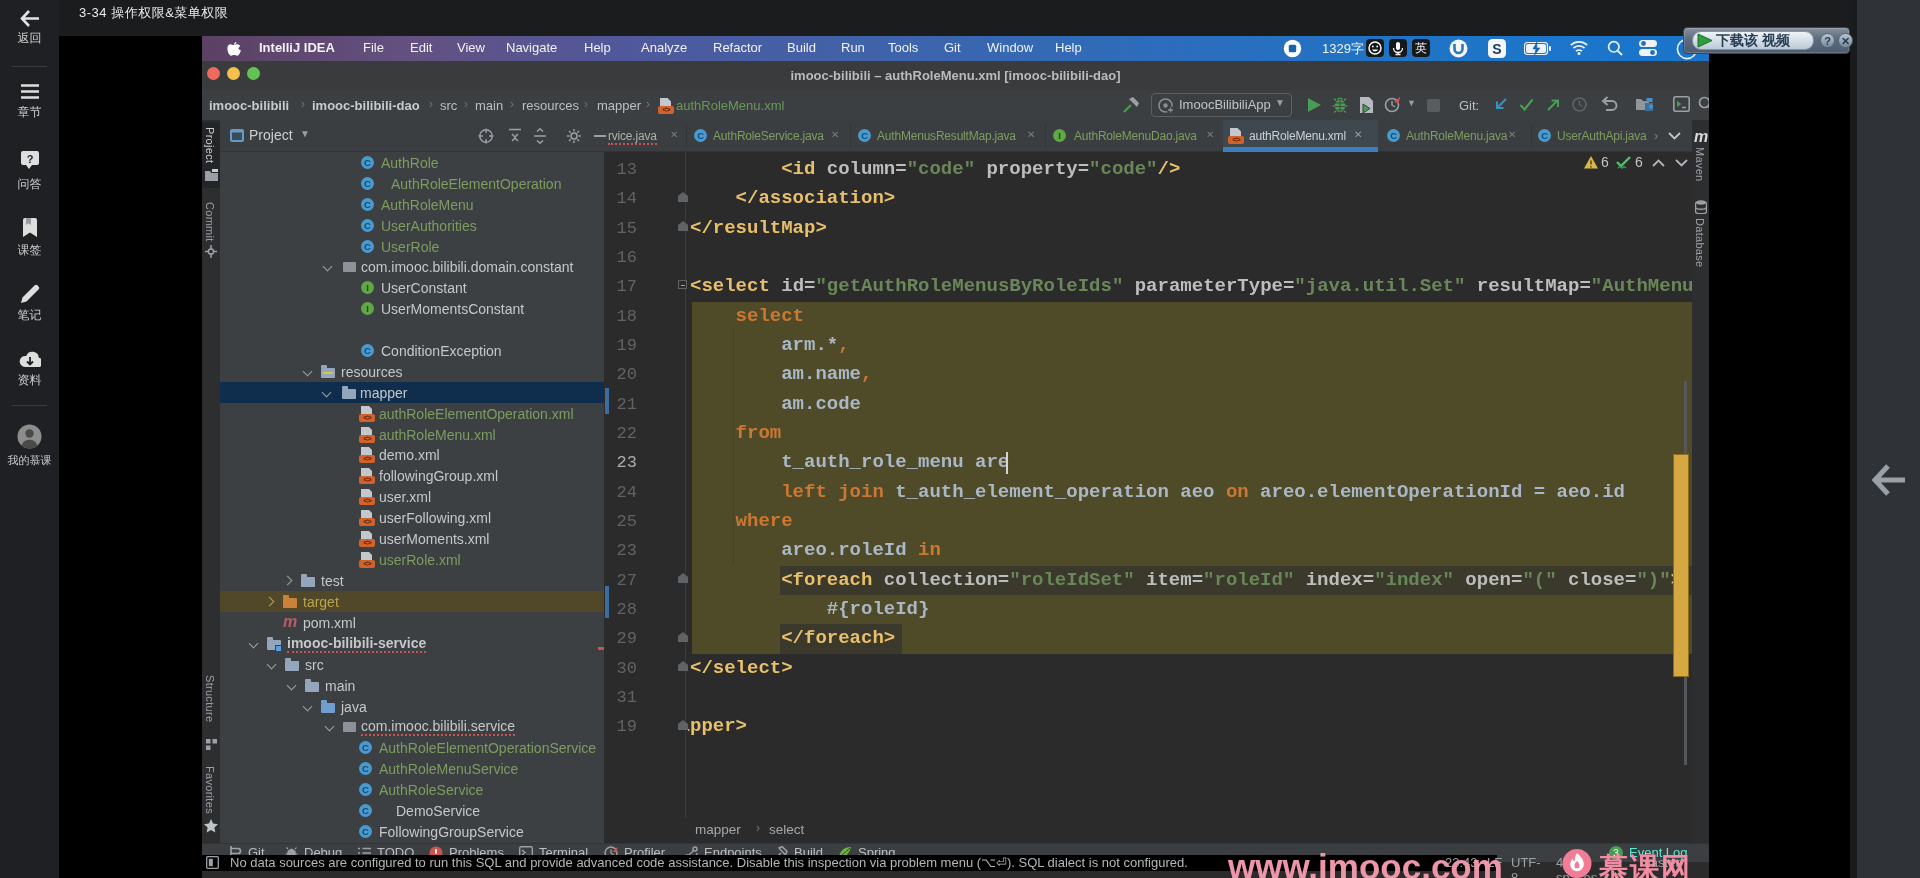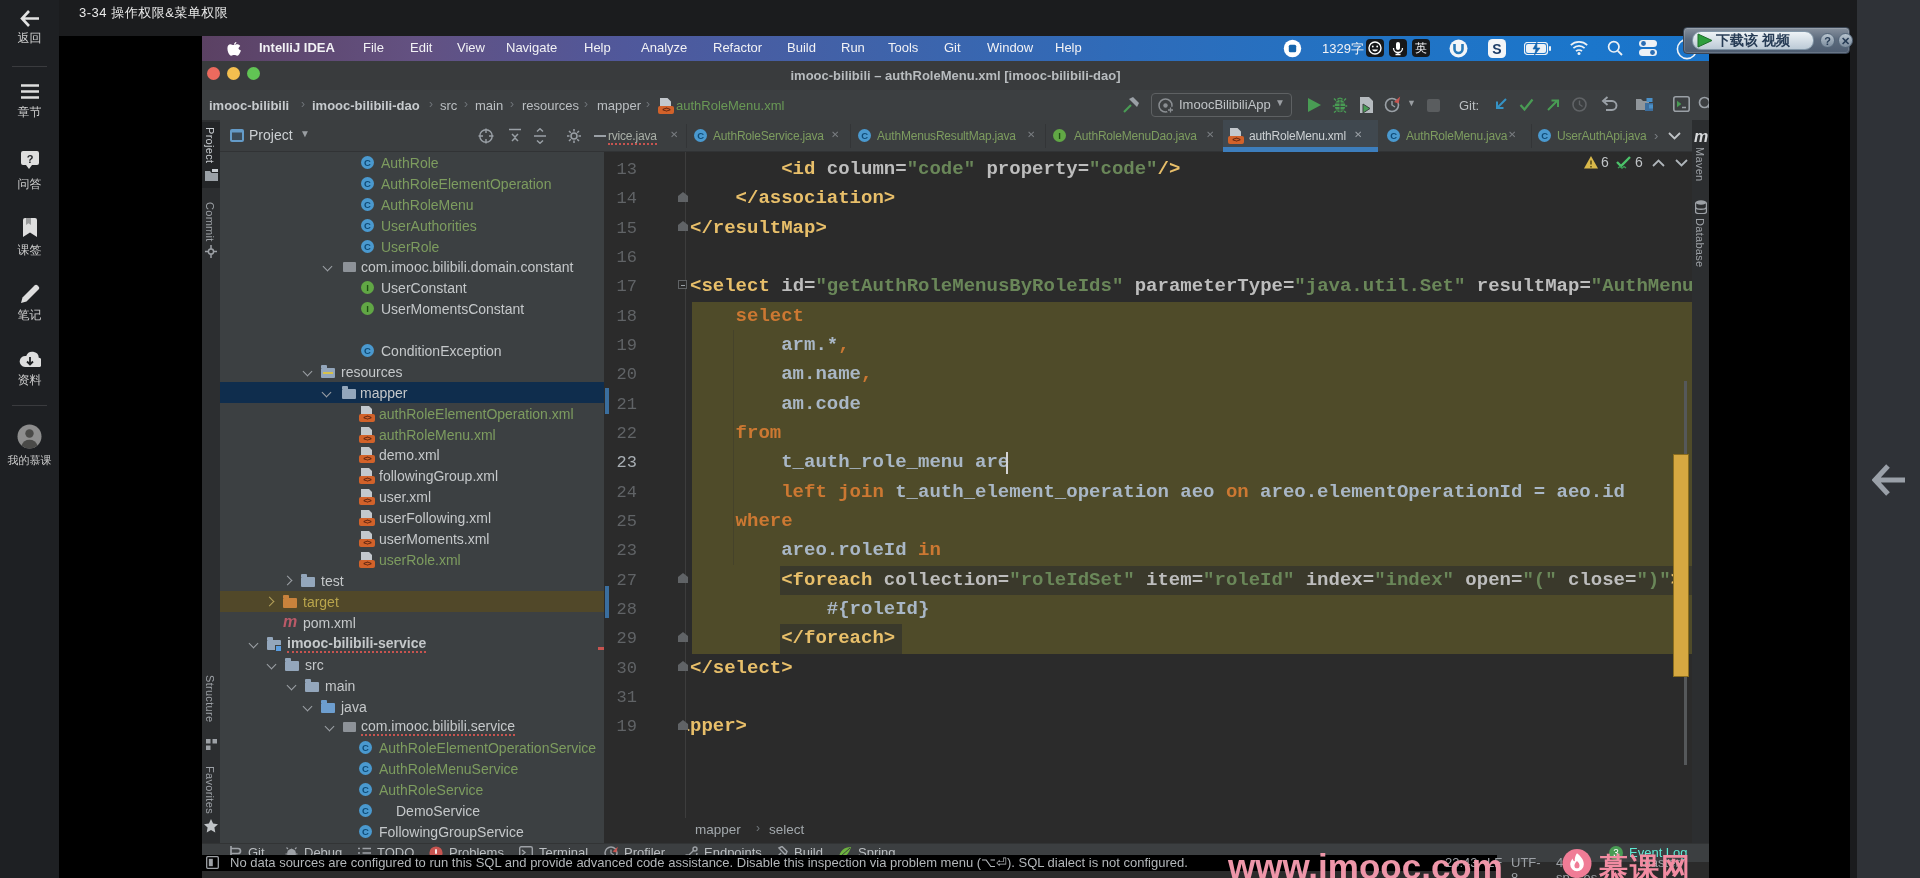--- a/index.html
+++ b/index.html
@@ -333,21 +333,21 @@
         <path d="M7 0 L9.1 4.6 L14 5.2 L10.4 8.6 L11.3 13.6 L7 11.1 L2.7 13.6 L3.6 8.6 L0 5.2 L4.9 4.6 z" fill="#c0c4c7"></path>
       </svg>
   </div>
   <div id="tree" class="abs">
     <div class="trow" style="top:0">
         <span class="cicon" style="margin-left:141px">C</span>
         <span class="green" style="margin-left:7px">AuthRole</span>
       </div>
     <div class="trow" style="top:21px">
         <span class="cicon" style="margin-left:141px">C</span>
-        <span class="green" style="margin-left:7px">AuthRoleElementOperation</span>
+        <span class="green" style="margin-left:17px">AuthRoleElementOperation</span>
       </div>
     <div class="trow" style="top:42px">
         <span class="cicon" style="margin-left:141px">C</span>
         <span class="green" style="margin-left:7px">AuthRoleMenu</span>
       </div>
     <div class="trow" style="top:63px">
         <span class="cicon" style="margin-left:141px">C</span>
         <span class="green" style="margin-left:7px">UserAuthorities</span>
       </div>
     <div class="trow" style="top:84px">

